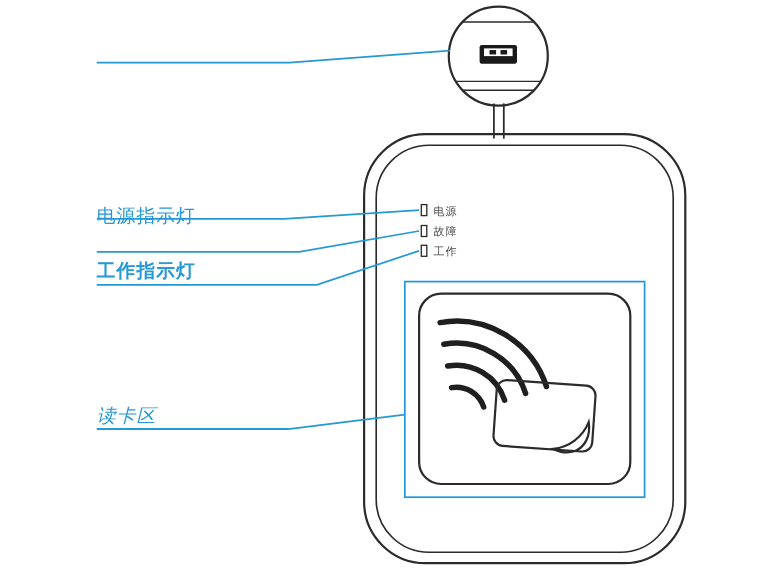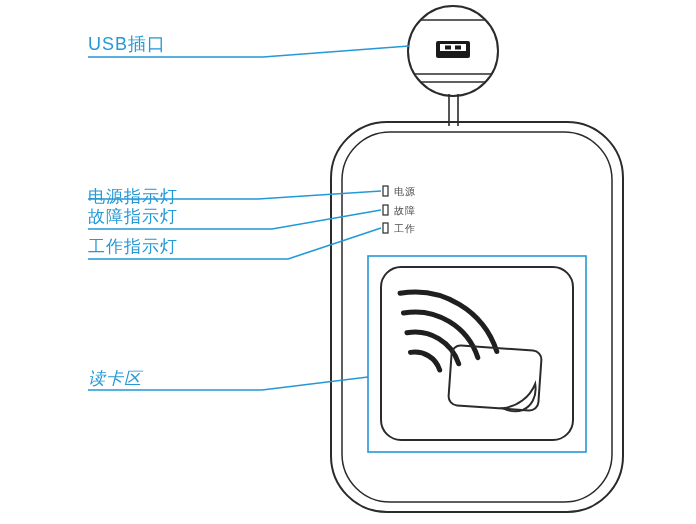--- a/index.html
+++ b/index.html
@@ -74,19 +74,17 @@
 
     <g>
       <polyline points="88,57 263,57 409,46" class="accent-line"></polyline>
       <polyline points="88,199 258,199 381,191" class="accent-line"></polyline>
       <polyline points="88,229 272,229 381,210" class="accent-line"></polyline>
       <polyline points="88,259 288,259 381,228" class="accent-line"></polyline>
       <polyline points="88,390 262,390 368,377" class="accent-line"></polyline>
     </g>
   </svg>
 
-  <div class="callout-label usb" style="left:88px;top:34px;">USB插口</div>
   <div class="callout-label" style="left:88px;top:187px;">电源指示灯</div>
-  <div class="callout-label" style="left:88px;top:207px;">故障指示灯</div>
-  <div class="callout-label" style="left:88px;top:237px;">工作指示灯</div>
+  <div class="callout-label" style="left:88px;top:237px;font-weight:bold;">工作指示灯</div>
   <div class="callout-label" style="left:88px;top:369px;font-style:italic;">读卡区</div>
 
 </div>
 
 </body></html>

